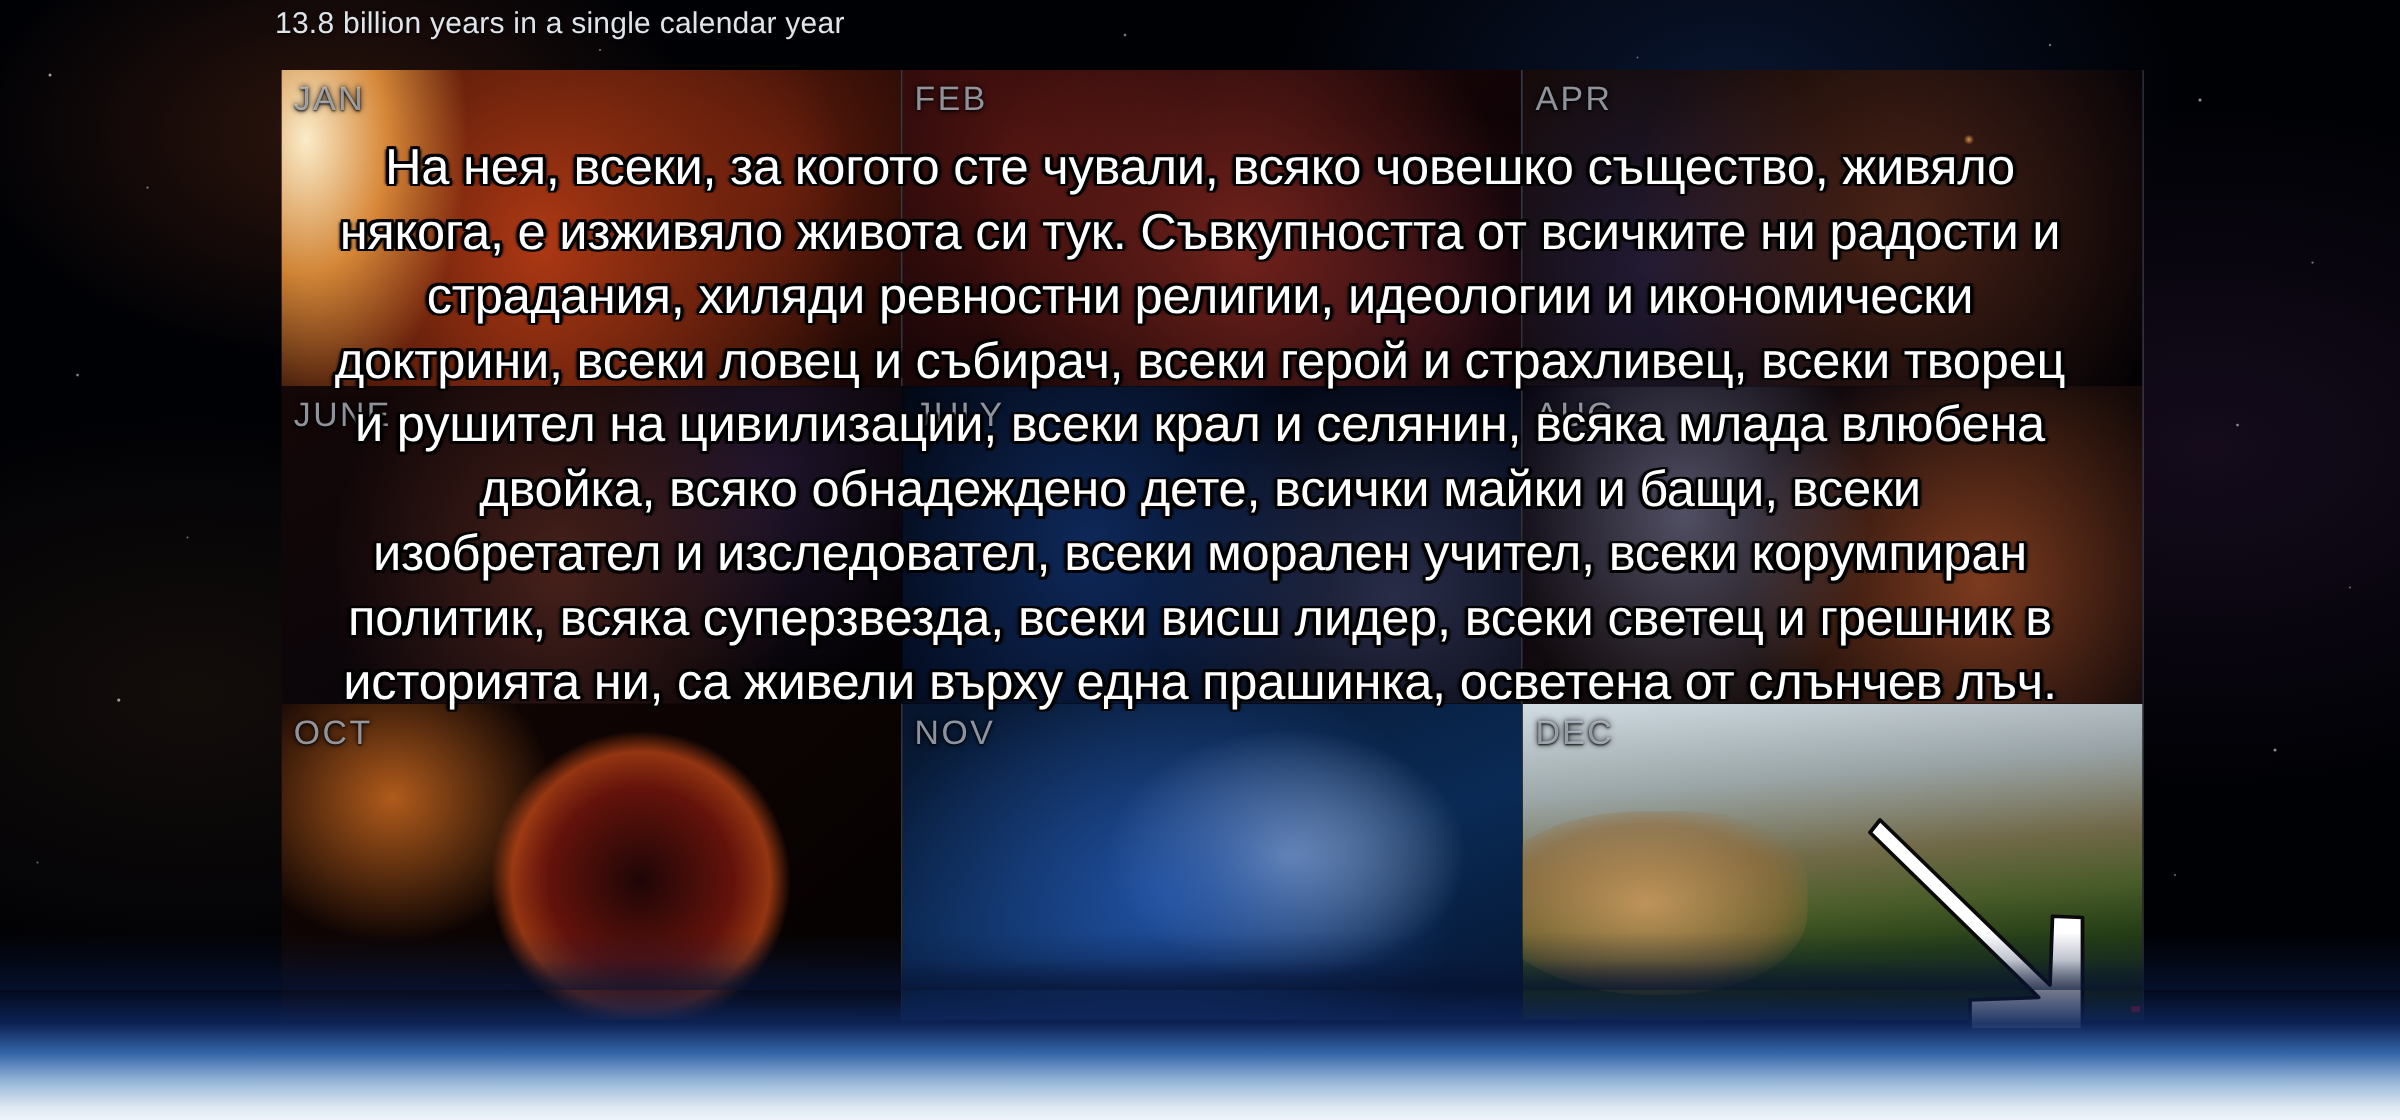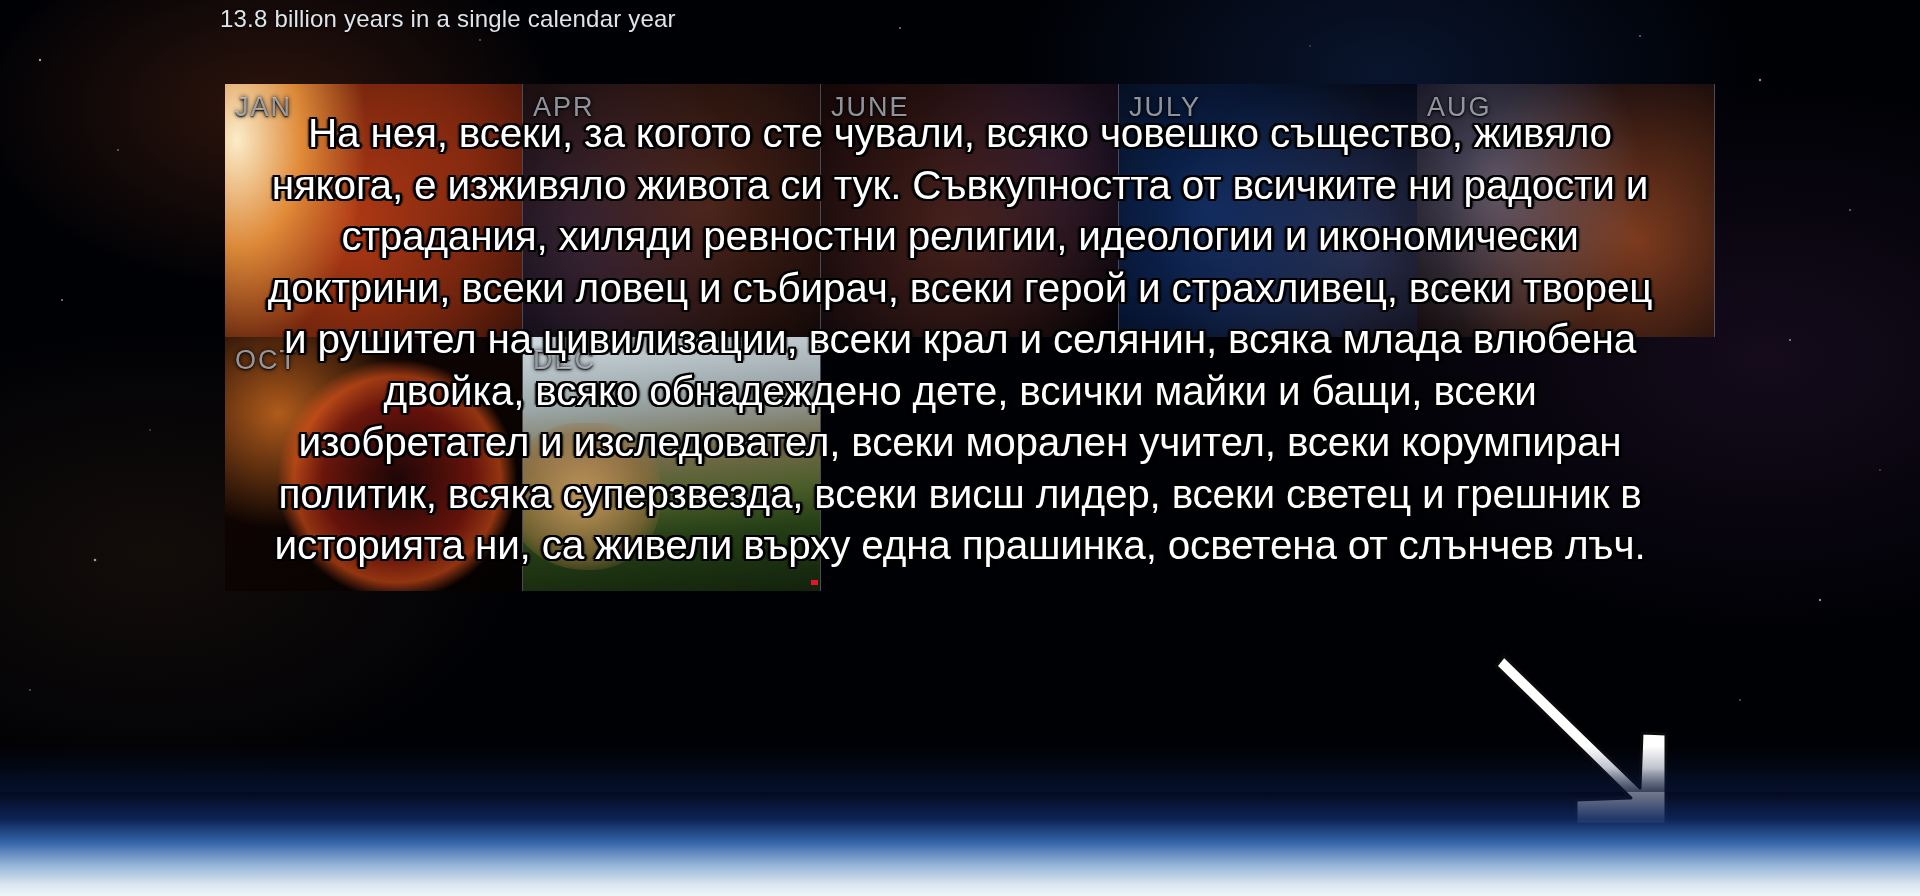--- a/index.html
+++ b/index.html
@@ -20,23 +20,23 @@
       radial-gradient(ellipse 520px 300px at 72% 8%,  rgba(20,45,95,.45), transparent 70%),
       radial-gradient(ellipse 600px 380px at 92% 40%, rgba(60,30,70,.35), transparent 72%),
       radial-gradient(ellipse 520px 320px at 8% 62%,  rgba(55,35,20,.35), transparent 72%),
       #000105;
   }
   .stars{position:absolute;inset:0;opacity:.85;}
 
   
   #collage{
     position:absolute;
-    left:225px;top:84px;width:1490px;height:760px;
+    left:225px;top:56px;width:1490px;height:760px;
     display:grid;
-    grid-template-columns:repeat(5,1fr);
+    grid-template-columns:repeat(3,1fr);
     grid-template-rows:repeat(3,1fr);
     overflow:hidden;
   }
   .panel{position:relative;overflow:hidden;border-right:1px solid rgba(210,220,240,.34);}
   .panel:nth-child(4n){border-right:none;}
   .panel .label{
     position:absolute;left:10px;top:8px;
     font-size:27px;letter-spacing:2px;font-weight:400;
     color:rgba(228,236,248,.62);
     text-shadow:0 0 5px rgba(0,0,0,.95),0 1px 2px #000;
@@ -209,38 +209,46 @@
       <circle cx="1640" cy="36" r="1.0" opacity=".5"></circle>
     </g>
   </svg>
 
   <div id="collage">
       <div class="panel">
         <div class="art art-jan"></div>
         <div class="label">JAN</div>
       </div>
       <div class="panel">
+        <div class="art art-feb"></div>
+        <div class="label">FEB</div>
+      </div>
+      <div class="panel">
         <div class="art art-apr"></div>
         <div class="label">APR</div>
       </div>
       <div class="panel">
         <div class="art art-june"></div>
         <div class="label">JUNE</div>
       </div>
       <div class="panel">
         <div class="art art-july"></div>
         <div class="label">JULY</div>
       </div>
       <div class="panel">
         <div class="art art-aug"></div>
         <div class="label">AUG</div>
       </div>
       <div class="panel">
         <div class="art art-oct"></div>
         <div class="label">OCT</div>
+      </div>
+      <div class="panel">
+        <div class="art art-nov"></div>
+        <div class="label">NOV</div>
       </div>
       <div class="panel">
         <div class="art art-dec">
           <div class="landmass"></div>
         </div>
         <div class="reddot"></div>
         <div class="label">DEC</div>
       </div>
     </div>
 

